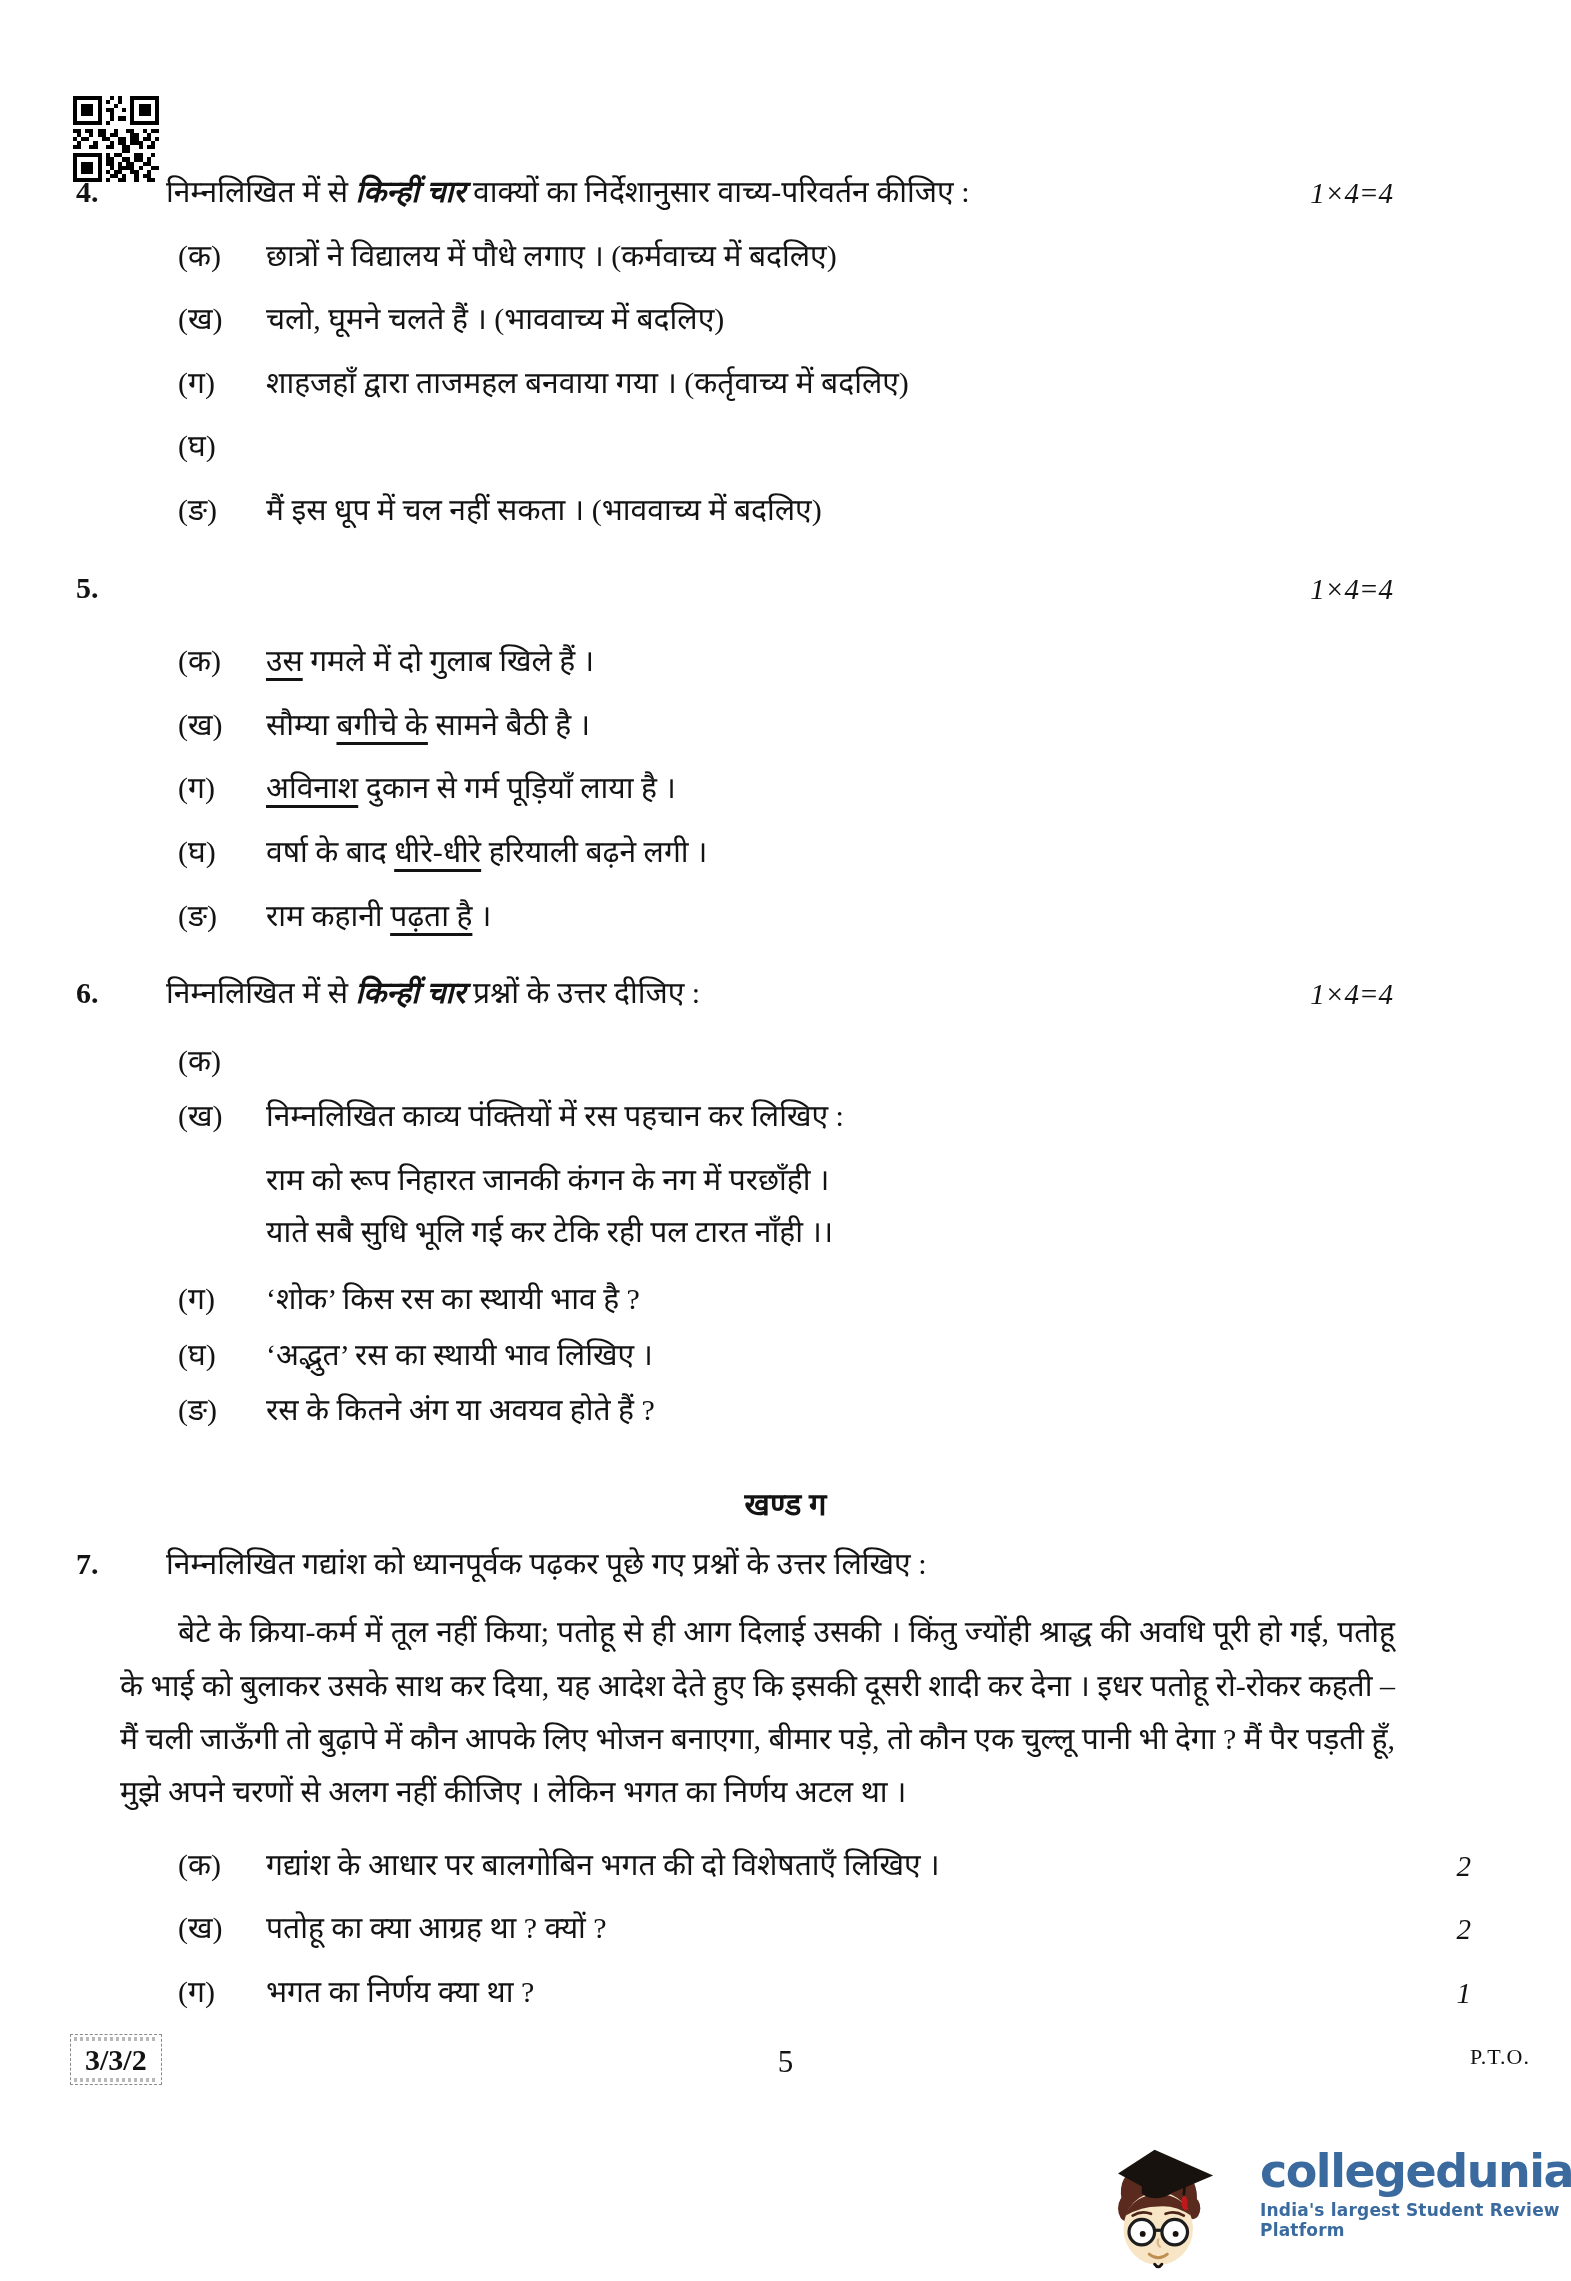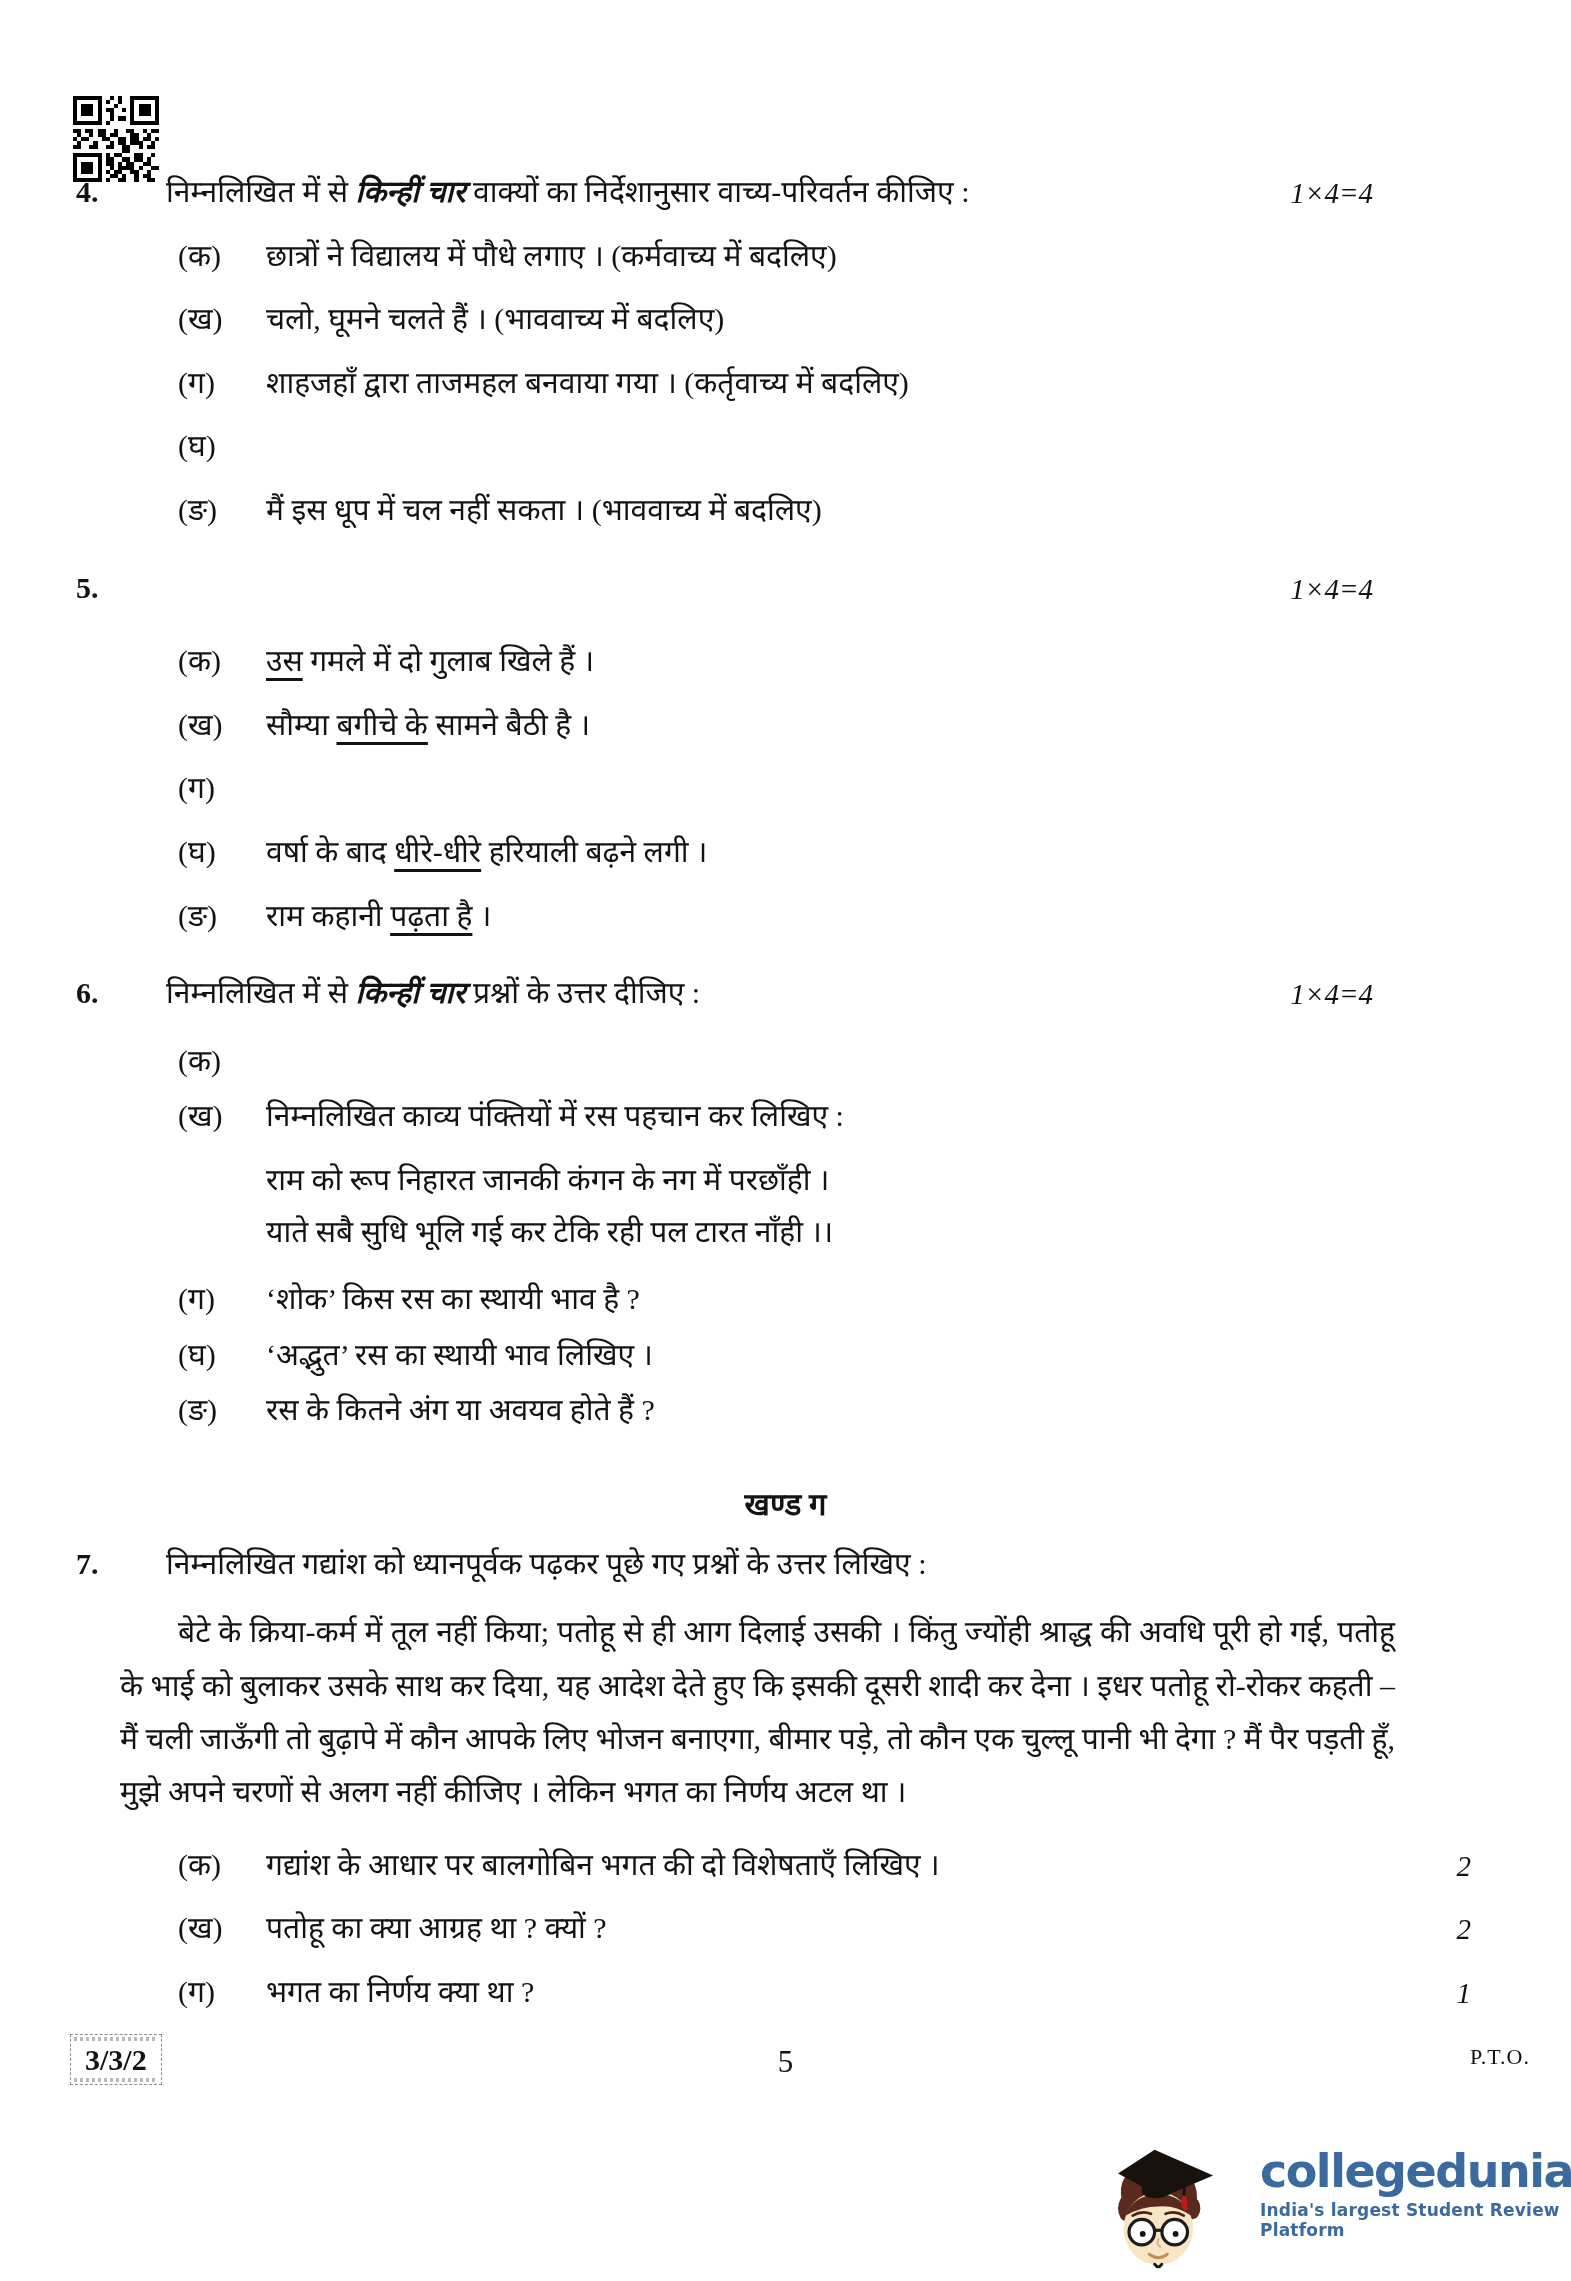--- a/index.html
+++ b/index.html
@@ -14,21 +14,21 @@
   
   .qr{position:absolute;top:96px;left:73px;width:86px;height:86px;}
   
   .content{position:absolute;top:0;left:0;right:0;}
   .q-header{position:relative;display:flex;align-items:flex-start;
     padding-left:76px;margin-top:30px;font-size:30px;line-height:1.32;}
   .q-header.first{margin-top:172px;}
   .q-no{flex:0 0 90px;font-weight:700;}
   .q-text{flex:1;padding-right:260px;}
   .bi{font-weight:700;font-style:italic;}
-  .q-marks{position:absolute;right:198px;top:2px;font-style:italic;font-size:29px;white-space:nowrap;}
+  .q-marks{position:absolute;right:178px;top:2px;font-style:italic;font-size:29px;white-space:nowrap;}
   .q-option{position:relative;display:flex;align-items:flex-start;
     padding-left:178px;margin-top:24px;font-size:30px;line-height:1.32;}
   .opt-label{flex:0 0 88px;}
   .opt-text{flex:1;padding-right:94px;}
   .opt-marks{position:absolute;right:100px;top:2px;font-style:italic;font-size:29px;}
   .u{ text-decoration:underline;text-decoration-thickness:2.5px;text-underline-offset:7px;}
   .poetry{padding-left:266px;margin-top:18px;font-size:30px;line-height:1.75;}
   .section-title{text-align:center;font-weight:700;font-size:31px;margin-top:52px;margin-bottom:14px;}
   .passage{margin:22px 176px 8px 120px;font-size:30px;line-height:1.78;
     text-align:justify;text-indent:58px;}
@@ -171,20 +171,21 @@
     <div class="q-option" style="margin-top:34px;">
       <span class="opt-label">(क)</span>
       <span class="opt-text"><span></span><span class="u">उस</span><span> गमले में दो गुलाब खिले हैं ।</span></span>
     </div>
     <div class="q-option">
       <span class="opt-label">(ख)</span>
       <span class="opt-text"><span>सौम्या </span><span class="u">बगीचे के</span><span> सामने बैठी है ।</span></span>
     </div>
     <div class="q-option">
       <span class="opt-label">(ग)</span>
+      <span class="opt-text"><span></span><span class="u">अविनाश</span><span> दुकान से गर्म पूड़ियाँ लाया है ।</span></span>
     </div>
     <div class="q-option">
       <span class="opt-label">(घ)</span>
       <span class="opt-text"><span>वर्षा के बाद </span><span class="u">धीरे-धीरे</span><span> हरियाली बढ़ने लगी ।</span></span>
     </div>
     <div class="q-option">
       <span class="opt-label">(ङ)</span>
       <span class="opt-text"><span>राम कहानी </span><span class="u">पढ़ता है</span><span> ।</span></span>
     </div>
 

